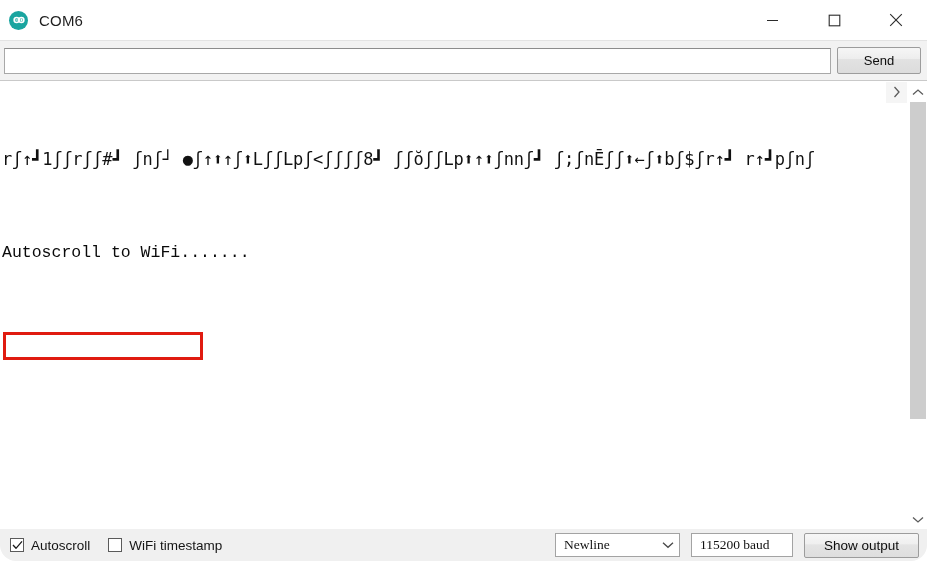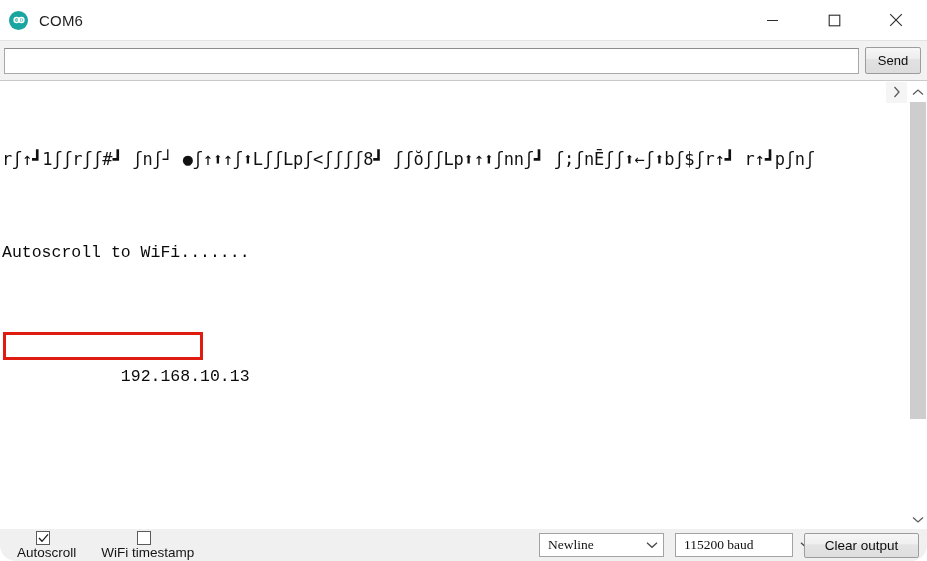--- a/index.html
+++ b/index.html
@@ -94,21 +94,21 @@
     font-family: "Liberation Sans", sans-serif;
     font-size: 13px;
     color: #000;
     padding: 0 4px;
     outline: none;
     margin-right: 6px;
     position: relative;
   }
   .cmd-input::placeholder { color: #b5b5b5; }
   .send-btn {
-    width: 56px;
+    width: 84px;
     height: 27px;
     background: linear-gradient(#f6f6f6, #ededed 45%, #e2e2e2 46%, #dcdcdc);
     border: 1px solid #9c9c9c;
     border-radius: 2px;
     font-family: "Liberation Sans", sans-serif;
     font-size: 13px;
     color: #0d0d0d;
     cursor: default;
     box-sizing: border-box;
     padding: 0;
@@ -247,21 +247,20 @@
     display: flex;
     align-items: center;
     padding: 0 8px 0 10px;
     box-sizing: border-box;
     position: relative;
   }
   .chk-group {
     display: flex;
     align-items: center;
     margin-right: 18px;
-    flex-direction: column;
   }
   .chk {
     width: 14px;
     height: 14px;
     border: 1px solid #5a5a5a;
     background: #ffffff;
     box-sizing: border-box;
     display: flex;
     align-items: center;
     justify-content: center;
@@ -295,21 +294,21 @@
   .combo .cval { white-space: nowrap; font-family: Liberation Serif, serif; }
   .combo .carrow {
     margin-left: auto;
     width: 22px;
     display: flex;
     align-items: center;
     justify-content: center;
     color: #4a4a4a;
   }
   .combo-newline { width: 125px; }
-  .combo-baud { width: 118px; gap: 46px; }
+  .combo-baud { width: 102px; gap: 46px; }
   .clear-btn {
     width: 115px;
     height: 25px;
     background: linear-gradient(#f6f6f6, #efefef 45%, #e4e4e4 46%, #dedede);
     border: 1px solid #9c9c9c;
     border-radius: 2px;
     font-family: "Liberation Sans", sans-serif;
     font-size: 13.5px;
     color: #0d0d0d;
     cursor: default;
@@ -368,21 +367,20 @@
     <button class="send-btn">Send</button>
   </div>
 
   <div class="console-wrap">
     <div class="console-col">
       <div class="console">
         <div class="lines">
           <div class="line line-garbled">rʃ↑┛1ʃʃrʃʃ#┛ ʃnʃ┘ ●ʃ↑⬆↑ʃ⬆LʃʃLpʃ&lt;ʃʃʃʃ8┛ ʃʃŏʃʃLp⬆↑⬆ʃnnʃ┛ ʃ;ʃnĒʃʃ⬆←ʃ⬆bʃ$ʃr↑┛ r↑┛pʃnʃ</div>
           <div class="line">Autoscroll to WiFi.......</div>
           <div class="line">
-            <span>192.168.10.13</span>
             <span class="highlight-box" style="border-color: rgb(224, 27, 16);"></span>
           </div>
           
           
         </div>
       </div>
 
       <div class="hscroll">
         <div class="h-arrow left">
           <span>
@@ -454,17 +452,17 @@
 
       <div class="combo combo-baud">
         <span class="cval">115200 baud</span>
         <span class="carrow">
           <svg width="12" height="8" viewBox="0 0 12 8">
             <polyline points="1,1.8 6,6.3 11,1.8" fill="none" stroke="#4a4a4a" stroke-width="1.3"></polyline>
           </svg>
         </span>
       </div>
 
-      <button class="clear-btn">Clear output</button>
+      <button class="clear-btn">Show output</button>
     </div>
   </div>
 
 </div>
 
 </body></html>

